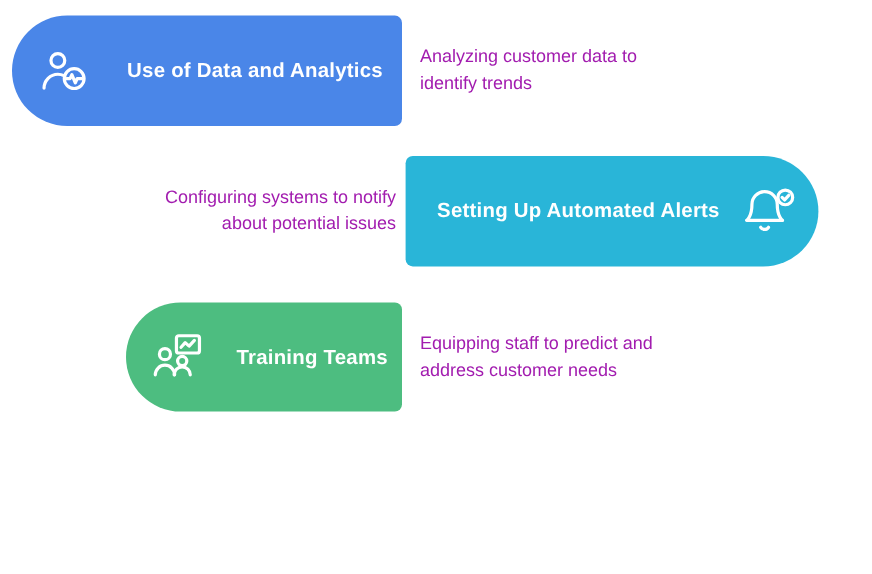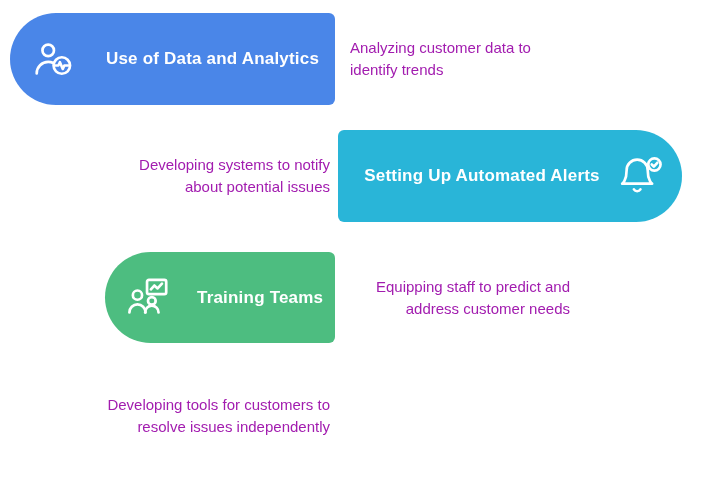--- a/index.html
+++ b/index.html
@@ -54,21 +54,21 @@
         <circle cx="9.5" cy="7.5" r="3"></circle>
         <path d="M3.5 19.5c0-3.3 2.7-6 6-6 .95 0 1.85.22 2.65.62"></path>
         <circle cx="16.6" cy="15.4" r="4.3"></circle>
         <polyline points="13.3 15.4 14.8 15.4 15.6 13.7 17.1 17.2 17.9 15.4 19.9 15.4"></polyline>
       </svg>
     </span>
     <span class="pill-title">Use of Data and Analytics</span>
   </div>
   <div class="desc" style="left:350px; top:37px; width:205px;">Analyzing customer data to identify trends</div>
 
-  <div class="desc desc-right" style="left:100px; top:154px; width:230px;">Developing systems to notify about potential issues</div>
+  <div class="desc desc-right" style="left:100px; top:154px; width:230px;">Configuring systems to notify about potential issues</div>
   <div class="pill pill-right" style="left: 338px; top: 130px; width: 344px; height: 92px; background-color: rgb(41, 181, 216);">
     <span class="pill-title">Setting Up Automated Alerts</span>
     <span class="pill-icon">
       <svg viewBox="0 0 24 24" fill="none" stroke="#ffffff" stroke-width="1.4" stroke-linecap="round" stroke-linejoin="round">
         <path d="M15.5 9a5.5 5.5 0 0 0-11 0c0 5.5-2.3 7-2.3 7h15.6s-2.3-1.5-2.3-7"></path>
         <path d="M11.7 19a2 2 0 0 1-3.4 0"></path>
         <circle cx="19" cy="6" r="3.2"></circle>
         <polyline points="17.6 6 18.7 7.1 20.5 5.1"></polyline>
       </svg>
     </span>
@@ -80,17 +80,16 @@
         <rect x="11.5" y="2.5" width="10" height="7.5" rx="1"></rect>
         <polyline points="13.5 7.5 15.3 5.5 17 7 19.3 4.5"></polyline>
         <circle cx="6.5" cy="10.5" r="2.4"></circle>
         <path d="M2.3 19.5c0-2.3 1.9-4.2 4.2-4.2s4.2 1.9 4.2 4.2"></path>
         <circle cx="14" cy="13.5" r="2"></circle>
         <path d="M10.5 19.5c0-1.9 1.6-3.5 3.5-3.5s3.5 1.6 3.5 3.5"></path>
       </svg>
     </span>
     <span class="pill-title">Training Teams</span>
   </div>
-  <div class="desc" style="left:350px; top:276px; width:220px;text-align:right;">Equipping staff to predict and address customer needs</div>
+  <div class="desc" style="left:350px; top:276px; width:220px;">Equipping staff to predict and address customer needs</div>
 
-  <div class="desc desc-right" style="left:102px; top:394px; width:228px;">Developing tools for customers to resolve issues independently</div>
 
 </div>
 
 </body></html>

